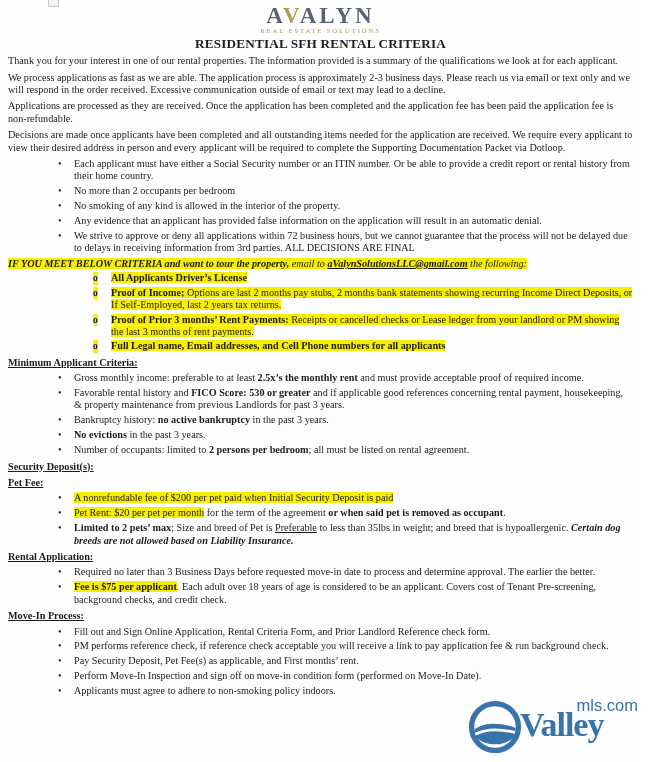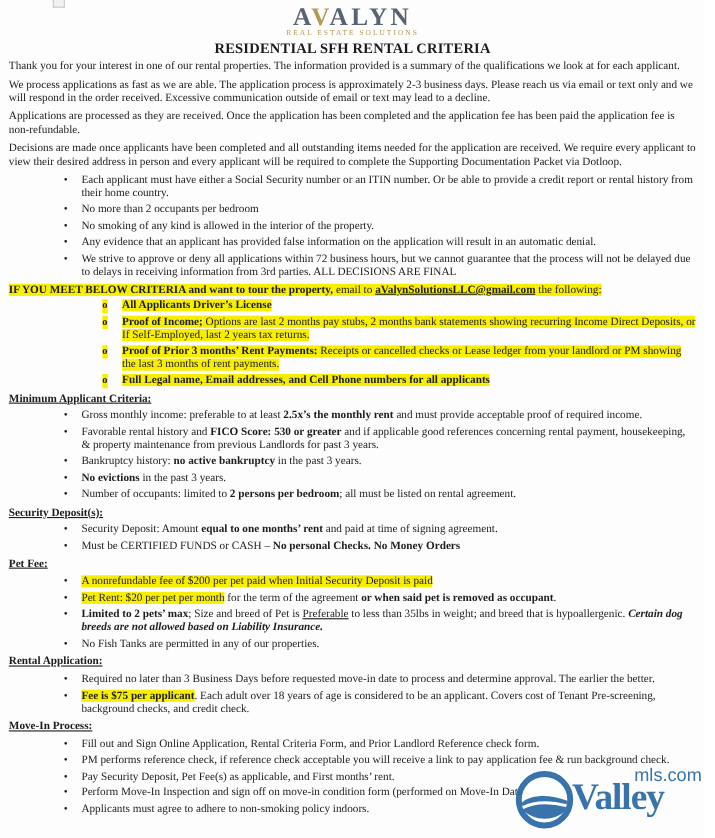--- a/index.html
+++ b/index.html
@@ -17,21 +17,21 @@
   .brand-sub{font-size:6.8px;letter-spacing:1.8px;color:#b39a55;margin-top:1px;}
   .doc-title{text-align:center;font-weight:bold;font-size:13.2px;margin:3px 0 5px;letter-spacing:.2px;}
   .para{margin:0 0 4px;}
   ul{list-style:none;margin:0;padding:0;}
   .blist{margin:1px 0 3px;}
   .blist li{position:relative;padding-left:66px;margin:0 0 2.5px;}
   .blist li::before{content:"\2022";position:absolute;left:50px;top:0;}
   .olist li{padding-left:103px;margin-bottom:2px;}
   .olist li::before{content:"o";left:85px;font-weight:bold;font-size:9.5px;background:#f8ee00;}
   .heading{font-weight:bold;text-decoration:underline;margin:4px 0 3px;}
-  .notice-line{margin:2px 0 2px;}
+  .notice-line{margin:2px 0 2px;font-style:italic;}
   .hl{background:#f8ee00;}
   .b{font-weight:bold;}
   .i{font-style:italic;}
   .u{text-decoration:underline;}
   .email{color:inherit;cursor:pointer;}
   .valley{position:absolute;right:2px;bottom:5px;width:170px;height:60px;opacity:.95;}
   .valley svg{position:absolute;left:0;top:3px;}
   .valley-name{
     position:absolute;left:52px;top:11px;
     font-family:"Liberation Serif",serif;font-weight:bold;
@@ -82,31 +82,26 @@
   <div class="heading">Minimum Applicant Criteria:</div>
   <ul class="blist">
     <li><span>Gross monthly income: preferable to at least </span><span class="b">2.5x’s the monthly rent</span><span> and must provide acceptable proof of required income.</span></li>
     <li><span>Favorable rental history and </span><span class="b">FICO Score: 530 or greater</span><span> and if applicable good references concerning rental payment, housekeeping, &amp; property maintenance from previous Landlords for past 3 years.</span></li>
     <li><span>Bankruptcy history: </span><span class="b">no active bankruptcy</span><span> in the past 3 years.</span></li>
     <li><span class="b">No evictions</span><span> in the past 3 years.</span></li>
     <li><span>Number of occupants: limited to </span><span class="b">2 persons per bedroom</span><span>; all must be listed on rental agreement.</span></li>
   </ul>
 
   <div class="heading">Security Deposit(s):</div>
-  <ul class="blist">
-    <li><span>Security Deposit: Amount </span><span class="b">equal to one months’ rent</span><span> and paid at time of signing agreement.</span></li>
-    <li><span>Must be CERTIFIED FUNDS or CASH – </span><span class="b">No personal Checks. No Money Orders</span></li>
-  </ul>
 
   <div class="heading">Pet Fee:</div>
   <ul class="blist">
     <li><span class="hl">A nonrefundable fee of $200 per pet paid when Initial Security Deposit is paid</span></li>
     <li><span class="hl">Pet Rent: $20 per pet per month</span><span> for the term of the agreement </span><span class="b">or when said pet is removed as occupant</span><span>.</span></li>
     <li><span class="b">Limited to 2 pets’ max</span><span>; Size and breed of Pet is </span><span class="u">Preferable</span><span> to less than 35lbs in weight; and breed that is hypoallergenic. </span><span class="b i">Certain dog breeds are not allowed based on Liability Insurance.</span></li>
-    <li><span>No Fish Tanks are permitted in any of our properties.</span></li>
   </ul>
 
   <div class="heading">Rental Application:</div>
   <ul class="blist">
     <li><span>Required no later than 3 Business Days before requested move-in date to process and determine approval. The earlier the better.</span></li>
     <li><span class="b hl">Fee is $75 per applicant</span><span>. Each adult over 18 years of age is considered to be an applicant. Covers cost of Tenant Pre-screening, background checks, and credit check.</span></li>
   </ul>
 
   <div class="heading">Move-In Process:</div>
   <ul class="blist">

